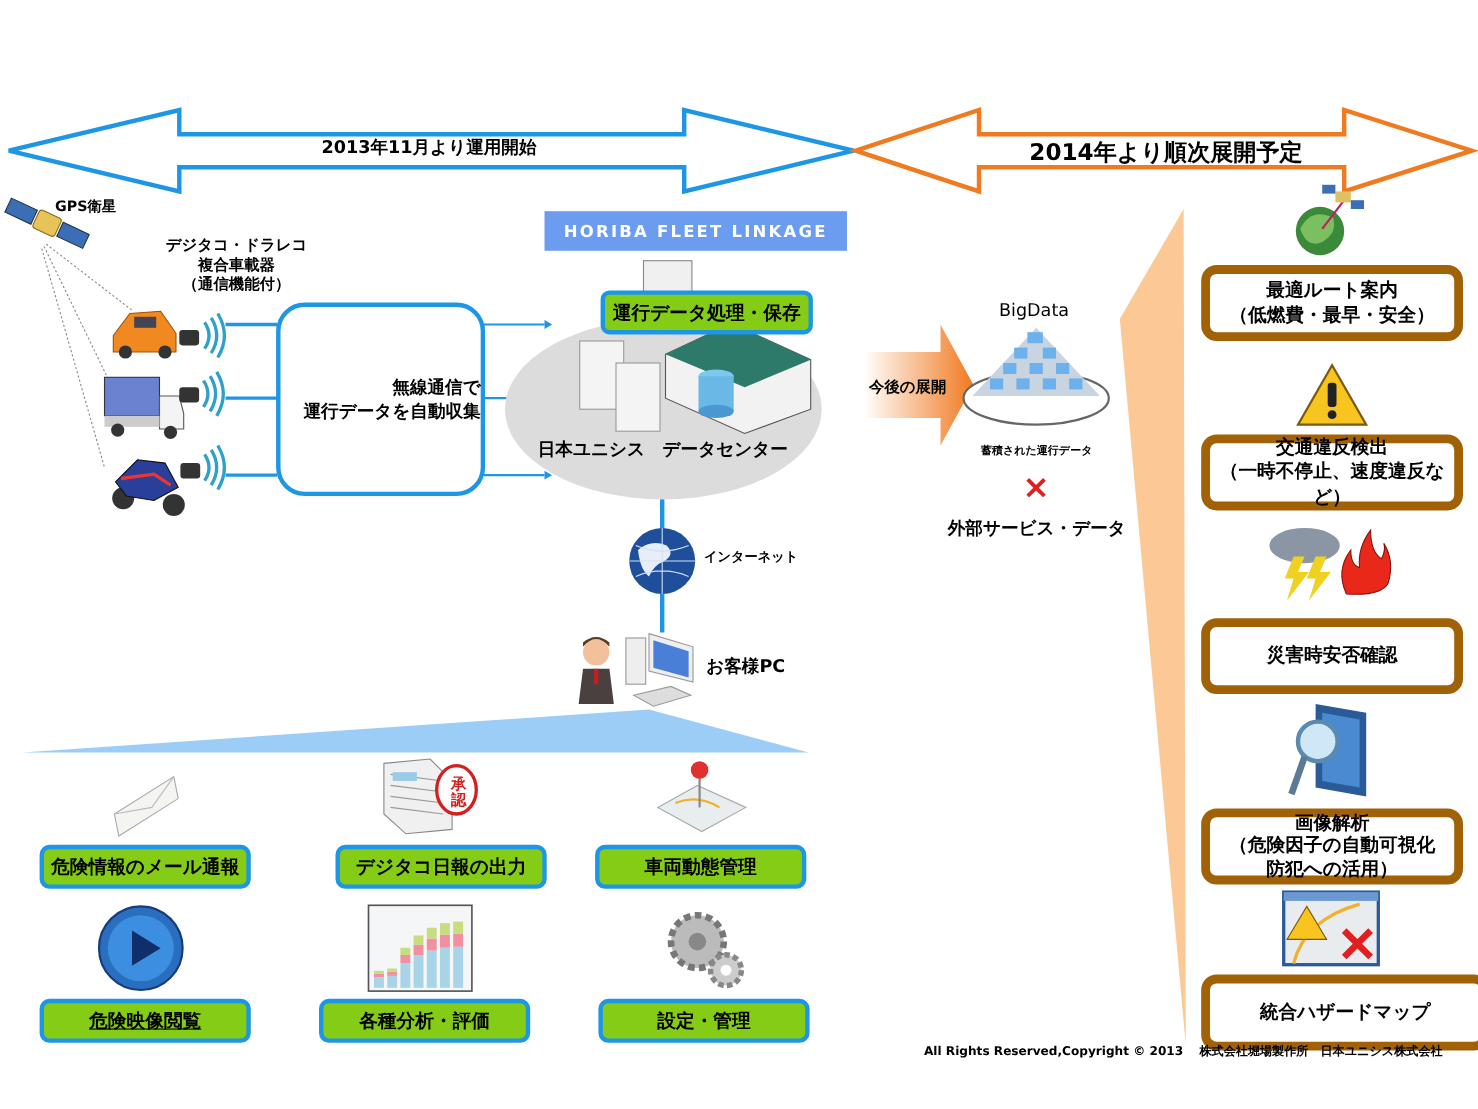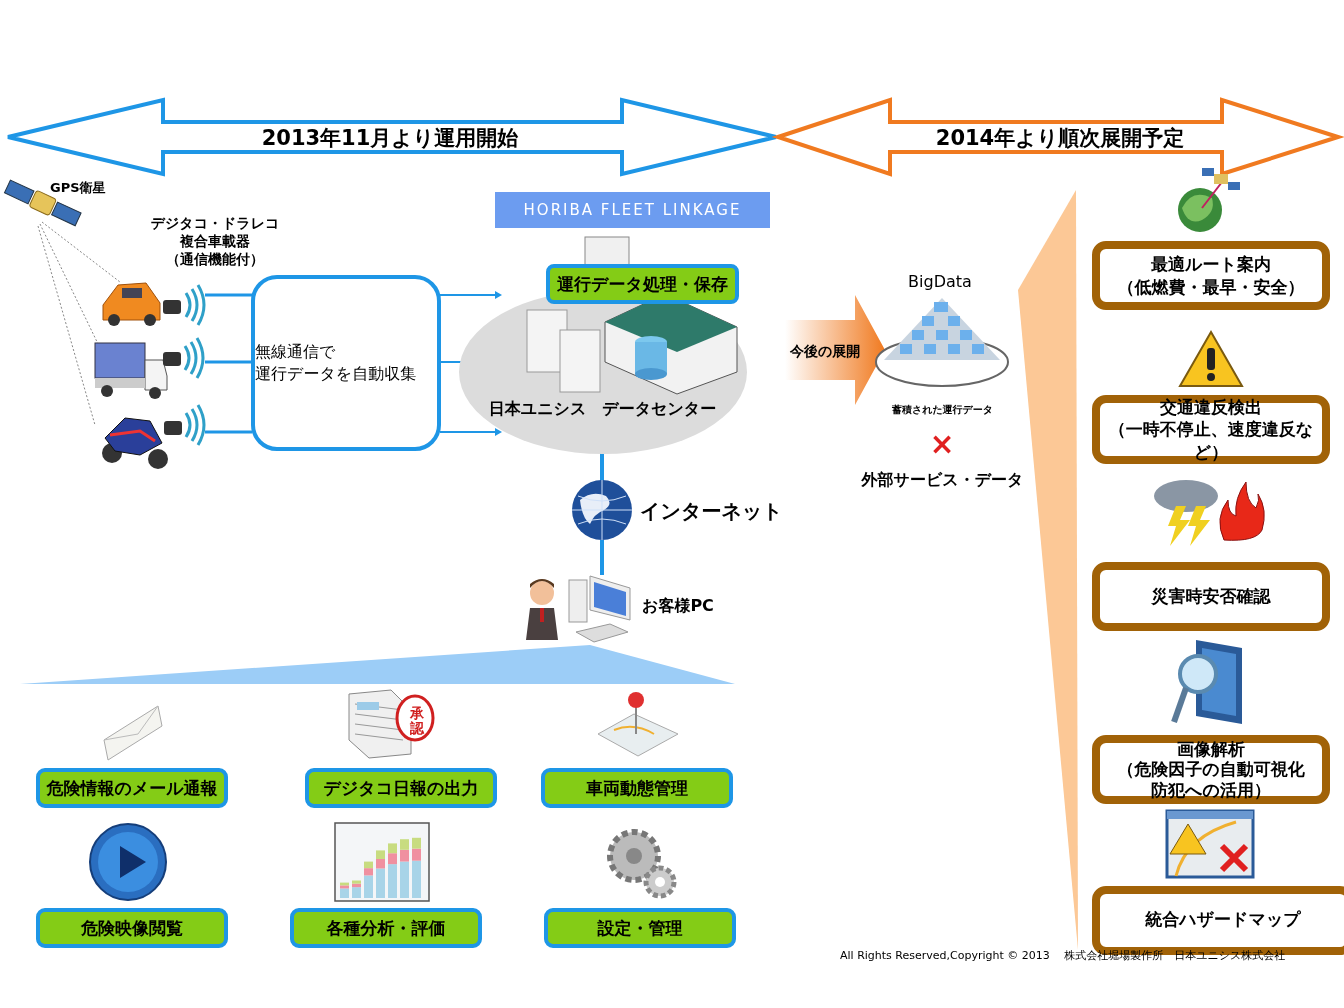--- a/index.html
+++ b/index.html
@@ -1,30 +1,30 @@
 <!DOCTYPE html>
 <html><head>
 <meta charset="utf-8">
 <style>
   html,body{margin:0;padding:0;background:#fff;}
   body{width:1344px;height:1008px;position:relative;overflow:hidden;font-family:"DejaVu Sans",sans-serif;color:#000;}
-  .abs{position:absolute;}
+  .abs{position:absolute;font-weight:bold;}
   .lbl{position:absolute;font-weight:bold;text-align:center;white-space:nowrap;}
   .bbox{position:absolute;border:4px solid #1e96e6;border-radius:9px;background:#84cc16;display:flex;align-items:center;justify-content:center;font-weight:bold;font-size:17px;box-sizing:border-box;text-align:center;}
   .obox{position:absolute;border:8px solid #a16207;border-radius:14px;background:#fff;display:flex;flex-direction:column;align-items:center;justify-content:center;font-weight:bold;font-size:17px;box-sizing:border-box;text-align:center;line-height:1.3;}
   svg{position:absolute;overflow:visible;}
 </style>
 </head>
 <body>
 
 <svg style="left:0;top:0;width:1344px;height:200px;">
   <polygon points="8,137 163,100 163,122 622,122 622,100 776,137 622,174 622,152 163,152 163,174" fill="#fff" stroke="#1e96e6" stroke-width="4" stroke-linejoin="miter"></polygon>
   <polygon points="778,137 890,100 890,122 1222,122 1222,100 1338,137 1222,174 1222,152 890,152 890,174" fill="#fff" stroke="#f07a20" stroke-width="4" stroke-linejoin="miter"></polygon>
 </svg>
-<div class="lbl" style="left:200px;top:124px;width:380px;font-size:21px;">2013年11月より運用開始</div>
+<div class="lbl" style="left:200px;top:124px;width:380px;font-size:16px;">2013年11月より運用開始</div>
 <div class="lbl" style="left:900px;top:124px;width:320px;font-size:21px;">2014年より順次展開予定</div>
 
 <svg style="left:2px;top:172px;width:90px;height:70px;">
   <g transform="rotate(25 40 35)">
     <rect x="0" y="24" width="26" height="14" fill="#3a6fb5" stroke="#234" stroke-width="1"></rect>
     <rect x="52" y="24" width="26" height="14" fill="#3a6fb5" stroke="#234" stroke-width="1"></rect>
     <rect x="28" y="22" width="22" height="18" rx="3" fill="#e6c45a" stroke="#8a6a1a"></rect>
   </g>
 </svg>
 <div class="lbl" style="left:50px;top:179px;font-size:13px;">GPS衛星</div>
@@ -74,21 +74,21 @@
   <line x1="440" y1="295" x2="495" y2="295" stroke="#1e96e6" stroke-width="2"></line>
   <polygon points="495,291 502,295 495,299" fill="#1e96e6"></polygon>
   <line x1="440" y1="362" x2="495" y2="362" stroke="#1e96e6" stroke-width="2"></line>
   <polygon points="495,358 502,362 495,366" fill="#1e96e6"></polygon>
   <line x1="440" y1="432" x2="495" y2="432" stroke="#1e96e6" stroke-width="2"></line>
   <polygon points="495,428 502,432 495,436" fill="#1e96e6"></polygon>
   <line x1="602" y1="448" x2="602" y2="482" stroke="#1e96e6" stroke-width="4"></line>
   <line x1="602" y1="540" x2="602" y2="575" stroke="#1e96e6" stroke-width="4"></line>
 </svg>
 
-<div class="abs" style="left:251px;top:275px;width:190px;height:176px;border:4px solid #1e96e6;border-radius:26px;box-sizing:border-box;display:flex;flex-direction:column;align-items:flex-start;justify-content:center;font-weight:normal;font-size:16px;line-height:22px;">
+<div class="abs" style="left:251px;top:275px;width:190px;height:176px;border:4px solid #1e96e6;border-radius:26px;box-sizing:border-box;display:flex;flex-direction:column;align-items:flex-end;justify-content:center;font-weight:bold;font-size:16px;line-height:22px;">
   <div>無線通信で</div>
   <div>運行データを自動収集</div>
 </div>
 
 <div class="abs" style="left:495px;top:192px;width:275px;height:36px;background:#6c9cf0;color:#fff;font-size:15px;letter-spacing:2px;display:flex;align-items:center;justify-content:center;font-family:'DejaVu Sans',sans-serif;">HORIBA FLEET LINKAGE</div>
 
 <svg style="left:455px;top:232px;width:300px;height:225px;">
   <ellipse cx="148" cy="140" rx="144" ry="82" fill="#dcdcdc"></ellipse>
   <rect x="130" y="5" width="44" height="40" fill="#f0f0f0" stroke="#888"></rect>
   <rect x="72" y="78" width="40" height="62" fill="#f4f4f4" stroke="#999"></rect>
@@ -102,21 +102,21 @@
 <div class="bbox" style="left:546px;top:264px;width:193px;height:40px;border-radius:8px;">運行データ処理・保存</div>
 <div class="lbl" style="left:470px;top:398px;width:265px;font-size:16px;line-height:21px;">
   <div>日本ユニシス　データセンター</div>
 </div>
 
 <svg style="left:570px;top:478px;width:64px;height:64px;">
   <circle cx="32" cy="32" r="30" fill="#1f4f9a"></circle>
   <path d="M10,22 q12,-10 26,-4 q8,8 -2,14 q-10,4 -14,14 q-8,-6 -10,-24 Z" fill="#e8eef8"></path>
   <path d="M2,32 h60 M32,2 v60 M8,18 q24,10 48,0 M8,46 q24,-10 48,0" stroke="#cfe0f8" fill="none" stroke-width="1"></path>
 </svg>
-<div class="lbl" style="left:640px;top:498px;font-size:20px;">インターネット</div>
+<div class="lbl" style="left:640px;top:498px;font-size:12px;">インターネット</div>
 
 <svg style="left:524px;top:578px;width:40px;height:64px;">
   <circle cx="18" cy="15" r="12" fill="#f2c09a"></circle>
   <path d="M6,10 q12,-14 24,0 l0,-4 q-12,-10 -24,0 Z" fill="#5a3a20"></path>
   <path d="M2,62 L6,30 L30,30 L34,62 Z" fill="#4a4040"></path>
   <rect x="16" y="30" width="4" height="14" fill="#c02020"></rect>
 </svg>
 <svg style="left:566px;top:572px;width:72px;height:76px;">
   <rect x="3" y="8" width="18" height="42" fill="#eee" stroke="#999"></rect>
   <path d="M24,4 L64,16 L64,48 L24,38 Z" fill="#eee" stroke="#999"></path>
@@ -196,21 +196,21 @@
       <rect x="78" y="15.800000000000004" width="9" height="10.835999999999999" fill="#c8dc80"></rect>
     </g>
 </svg>
 <svg style="left:600px;top:826px;width:82px;height:76px;">
   <circle cx="34" cy="30" r="24" fill="#bbb" stroke="#777" stroke-width="6" stroke-dasharray="6,4"></circle>
   <circle cx="34" cy="30" r="8" fill="#888"></circle>
   <circle cx="60" cy="56" r="14" fill="#ccc" stroke="#888" stroke-width="5" stroke-dasharray="5,3"></circle>
   <circle cx="60" cy="56" r="5" fill="#fff"></circle>
 </svg>
 
-<div class="bbox" style="left:36px;top:908px;width:192px;height:40px;">
+<div class="bbox" style="left:36px;top:908px;width:192px;height:40px;text-decoration:underline;">
   <span>危険映像閲覧</span>
 </div>
 <div class="bbox" style="left:290px;top:908px;width:192px;height:40px;">
   <span>各種分析・評価</span>
 </div>
 <div class="bbox" style="left:544px;top:908px;width:192px;height:40px;">
   <span>設定・管理</span>
 </div>
 
 <svg style="left:785px;top:295px;width:100px;height:110px;">

